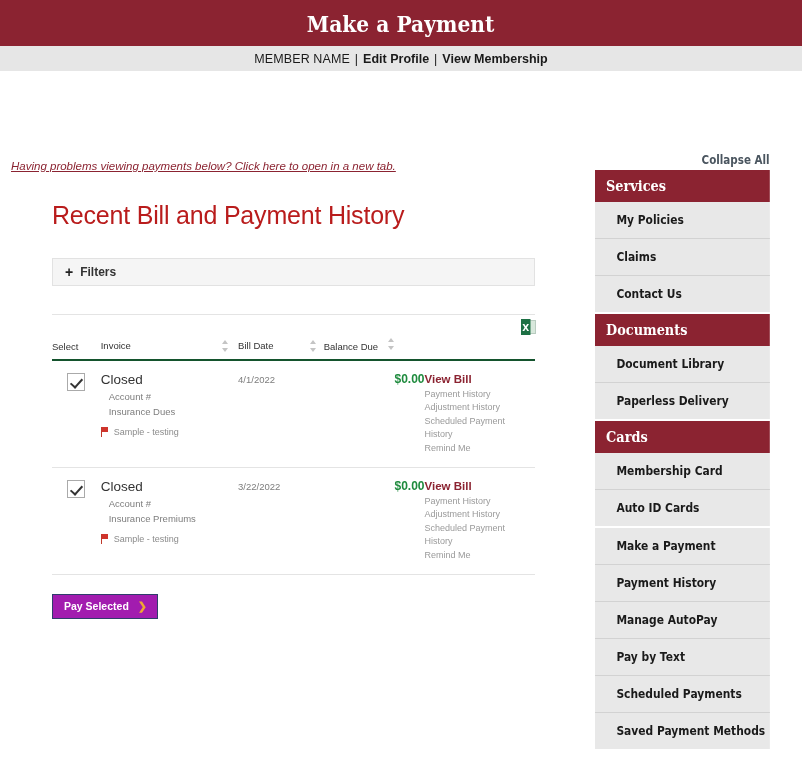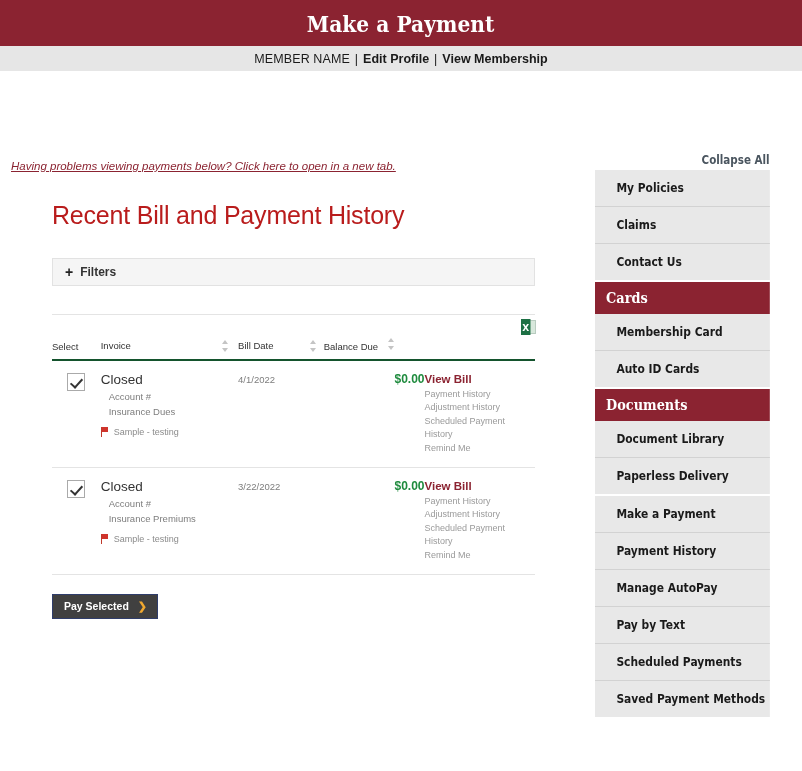--- a/index.html
+++ b/index.html
@@ -242,21 +242,21 @@
     color: #9a9a9a;
     line-height: 1.5;
     display: block;
     text-decoration: none;
   }
 
   .pay-btn {
     margin-top: 19px;
     display: inline-flex;
     align-items: center;
-    background: #404040;
+    background: #a21caf;
     border: 1px solid #2f3d6b;
     color: #ffffff;
     font-size: 10.5px;
     font-weight: bold;
     padding: 6px 10px 6px 11px;
     cursor: pointer;
     line-height: 1;
   }
   .pay-btn .chev {
     color: #f0a830;
@@ -450,44 +450,47 @@
       <span>Pay Selected</span>
       <span class="chev">❯</span>
     </button>
 
   </div>
 
   <div class="sidebar">
     <a class="collapse-all" href="#">Collapse All</a>
 
     <div class="nav-group">
+      <div class="nav-head-wrap">
+        <div class="nav-head">Services</div>
+      </div>
       <div class="nav-items-wrap">
         <a class="nav-item" href="#">My Policies</a>
         <a class="nav-item" href="#">Claims</a>
         <a class="nav-item" href="#">Contact Us</a>
       </div>
     </div>
 
     <div class="nav-group">
       <div class="nav-head-wrap">
+        <div class="nav-head">Documents</div>
+      </div>
+      <div class="nav-items-wrap">
+        <a class="nav-item" href="#">Document Library</a>
+        <a class="nav-item" href="#">Paperless Delivery</a>
+      </div>
+    </div>
+
+    <div class="nav-group">
+      <div class="nav-head-wrap">
         <div class="nav-head">Cards</div>
       </div>
       <div class="nav-items-wrap">
         <a class="nav-item" href="#">Membership Card</a>
         <a class="nav-item" href="#">Auto ID Cards</a>
-      </div>
-    </div>
-
-    <div class="nav-group">
-      <div class="nav-head-wrap">
-        <div class="nav-head">Documents</div>
-      </div>
-      <div class="nav-items-wrap">
-        <a class="nav-item" href="#">Document Library</a>
-        <a class="nav-item" href="#">Paperless Delivery</a>
       </div>
     </div>
 
     <div class="nav-group">
       <div class="nav-items-wrap">
         <a class="nav-item" href="#">Make a Payment</a>
         <a class="nav-item" href="#">Payment History</a>
         <a class="nav-item" href="#">Manage AutoPay</a>
         <a class="nav-item" href="#">Pay by Text</a>
         <a class="nav-item" href="#">Scheduled Payments</a>

